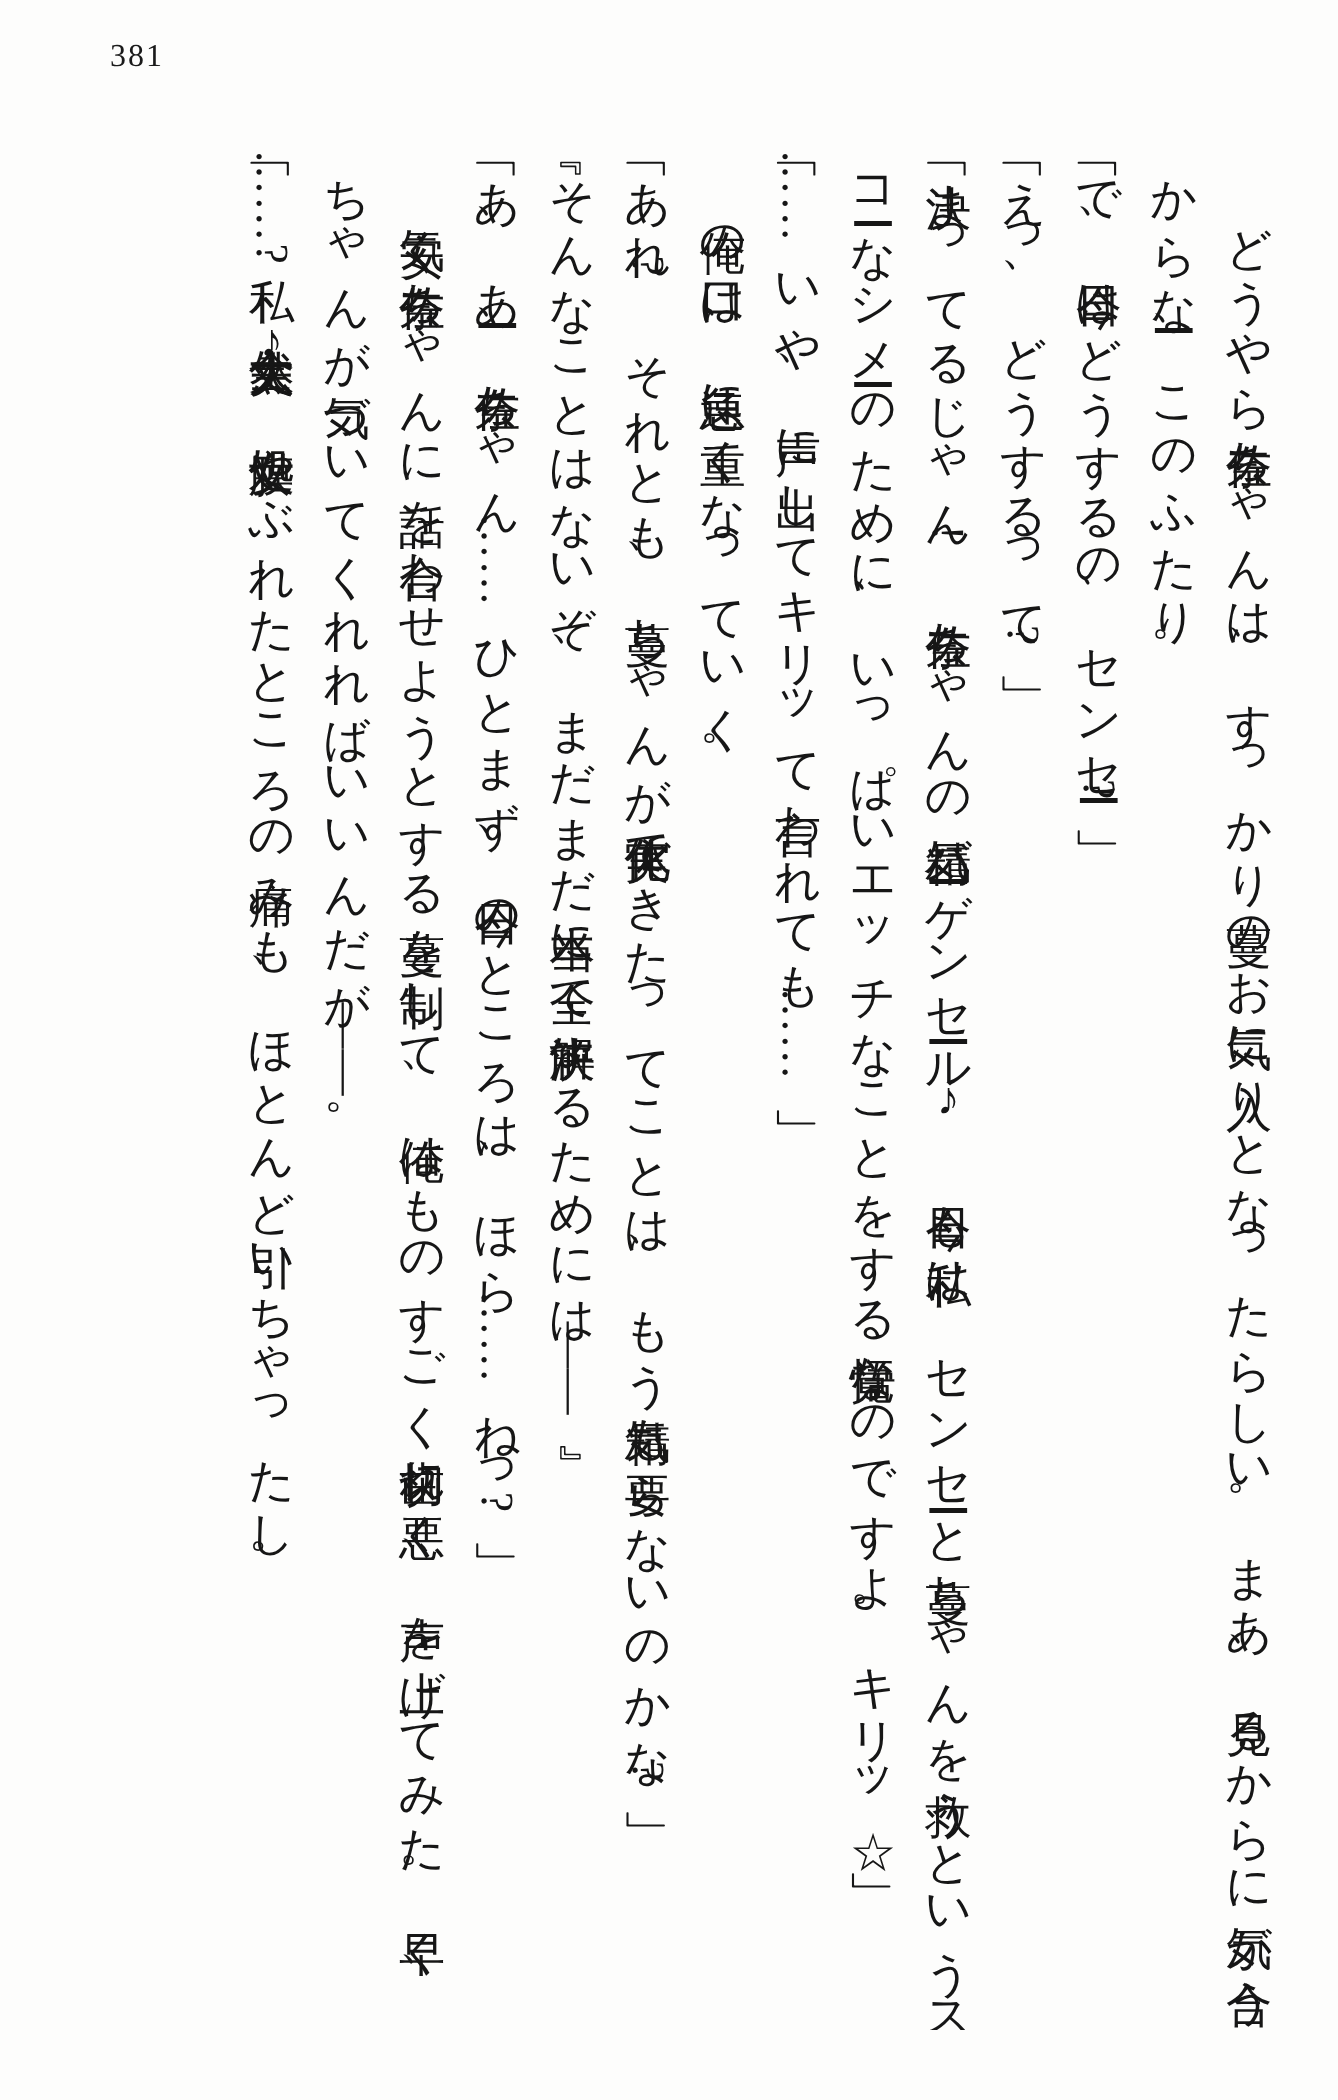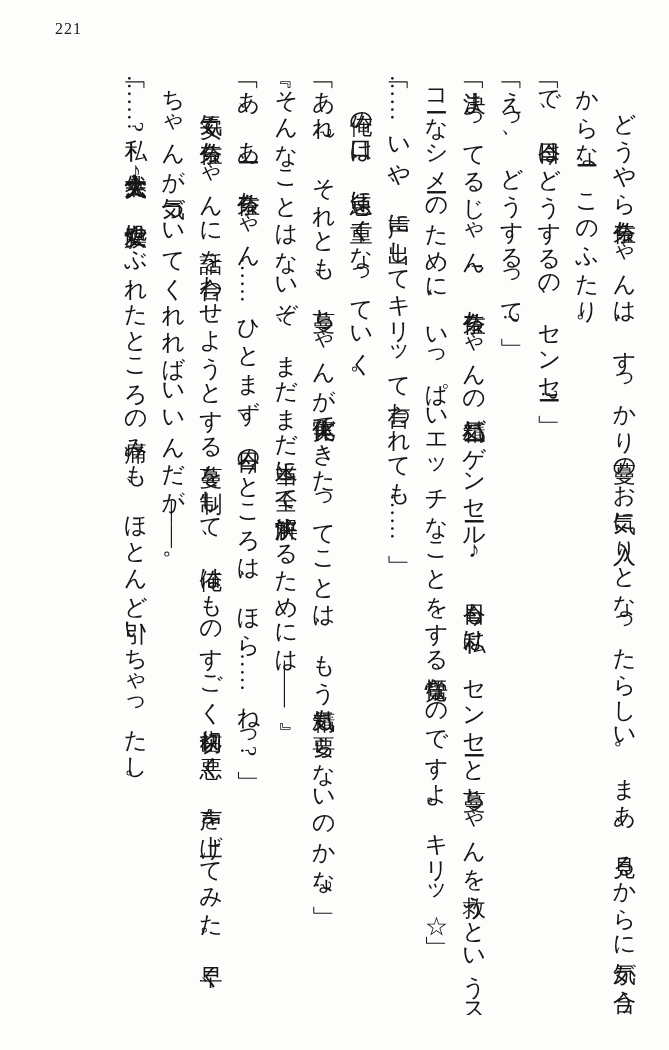--- a/index.html
+++ b/index.html
@@ -46,21 +46,21 @@
   }
   .text-area p.indent {
     text-indent: 1em;
   }
 </style>
 </head>
 <body>
 
 <div class="book-page">
 
-  <div class="page-number">221</div>
+  <div class="page-number">381</div>
 
   <div class="text-area">
     <p class="indent">どうやら佐奈ちゃんは、すっかり蔓のお気に入りとなったらしい。まあ、見るからに気が合うからなー、このふたり。</p>
     <p>「で、今日はどうするの、センセー?」</p>
     <p>「えっ、どうするって?」</p>
     <p>「決まってるじゃん!　佐奈ちゃんの精気バーゲンセール♪　今日も私は、センセーと蔓ちゃんを救うというスーコーなシメーのために、いっぱいエッチなことをする覚悟なのですよ。キリッ☆」</p>
     <p>「……いや、声に出してキリッて言われても……」</p>
     <p class="indent">俺の口は、急速に重くなっていく。</p>
     <p>「あれ?　それとも、蔓ちゃんが実体化できたってことは、もう精気も要らないのかな?」</p>
     <p>『そんなことはないぞ、まだまだ本当に全て解決するためには――』</p>

